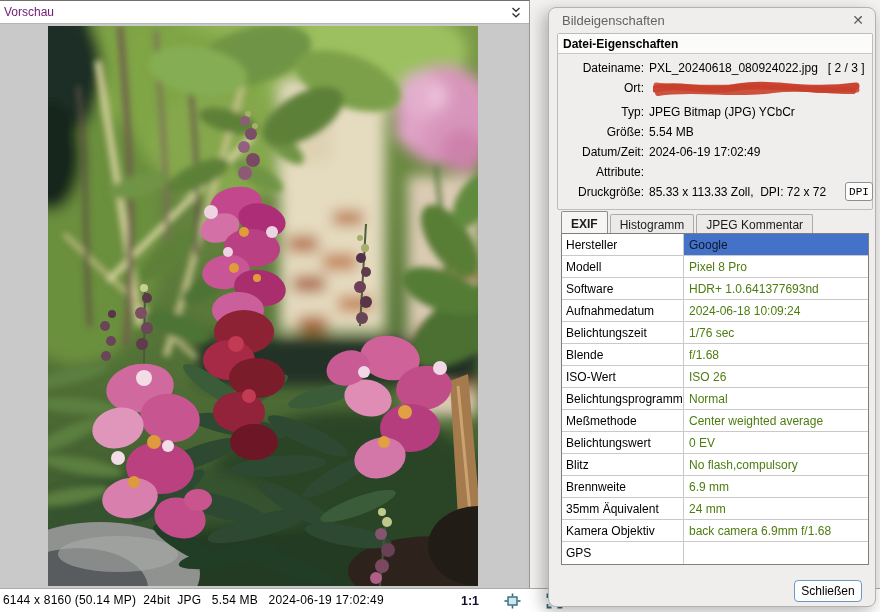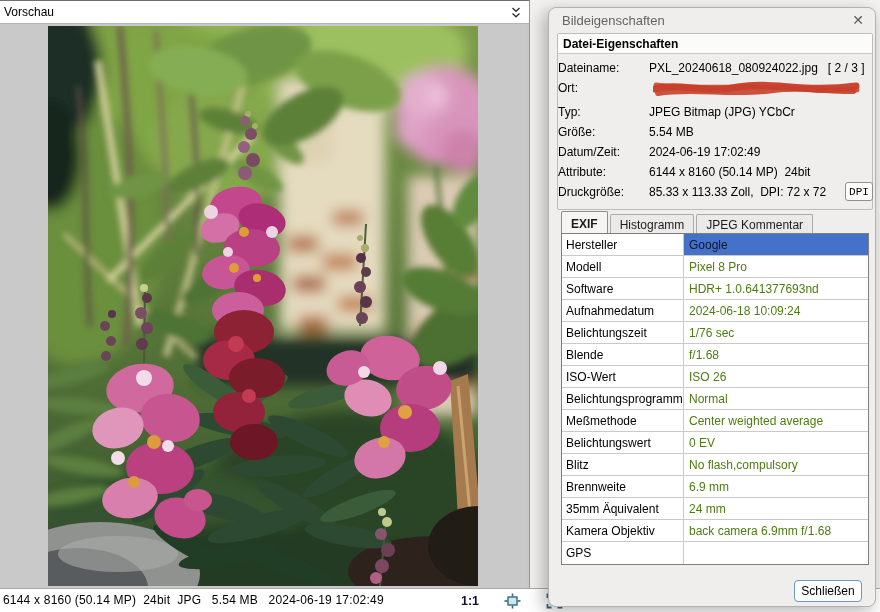--- a/index.html
+++ b/index.html
@@ -10,21 +10,21 @@
     -webkit-font-smoothing:antialiased;
   }
   
   .preview-panel{
     position:absolute;left:0;top:0;width:530px;height:588px;
     background:#c9c9c9;border-top:1px solid #6f6f6f;border-right:1px solid #979797;
     box-sizing:border-box;
   }
   .preview-header{
     position:absolute;left:0;top:0;right:0;height:23px;background:#ffffff;
-    border-bottom:1px solid #b4b4b4;font-size:12px;color:#000000;
+    border-bottom:1px solid #b4b4b4;font-size:12px;color:#701a75;
     line-height:23px;padding-left:4px;box-sizing:border-box;
   }
   .chevrons{position:absolute;right:7px;top:4px;cursor:pointer;}
   .preview-body{position:absolute;left:0;top:23px;right:0;bottom:0;}
   .photo{position:absolute;left:48px;top:2px;width:430px;height:560px;}
   .photo svg{display:block;}
   
   .statusbar{
     position:absolute;left:0;top:588px;width:880px;height:24px;background:#ffffff;
     border-top:1px solid #ababab;box-sizing:border-box;font-size:12px;color:#000;
@@ -47,21 +47,21 @@
     position:absolute;left:8px;top:25px;width:316px;height:177px;
     border:1px solid #bdbcba;background:#efeeec;box-sizing:border-box;border-radius:2px;
   }
   .groupbox-title{
     height:20px;background:#fbfbfa;border-bottom:1px solid #c9c8c6;
     font-size:12px;font-weight:bold;color:#000;padding:3px 0 0 5px;box-sizing:border-box;
   }
   .fields{padding-top:4px;}
   .field-row{display:flex;align-items:center;height:20px;font-size:12px;color:#000;}
   .field-row:nth-child(3){margin-top:4px;}
-  .field-label{width:86px;text-align:left;flex:none;white-space:pre;}
+  .field-label{width:86px;text-align:right;flex:none;white-space:pre;}
   .field-value{padding-left:5px;white-space:pre;}
   .scribble{margin-left:4px;line-height:0;}
   .dpi-btn{
     position:absolute;left:287px;top:148px;width:28px;height:19px;
     background:#fdfdfd;border:1px solid #8f8f8f;border-radius:3px;
     font-family:Liberation Mono, monospace;font-size:11px;padding:0;cursor:pointer;color:#000;
   }
   .tabs{position:absolute;left:12px;top:203px;height:22px;display:flex;align-items:flex-end;}
   .tab{
     height:19px;box-sizing:border-box;padding:3px 9px 0;font-size:12px;color:#1c1c1c;
@@ -366,21 +366,20 @@
     <span class="field-value">5.54 MB</span>
 
   </div>
           <div class="field-row">
     <span class="field-label">Datum/Zeit:</span>
     <span class="field-value">2024-06-19 17:02:49</span>
 
   </div>
           <div class="field-row">
     <span class="field-label">Attribute:</span>
-    <span class="field-value">6144 x 8160 (50.14 MP)  24bit</span>
 
   </div>
           <div class="field-row">
     <span class="field-label">Druckgröße:</span>
     <span class="field-value">85.33 x 113.33 Zoll,  DPI: 72 x 72</span>
 
   </div>
         </div>
       <button class="dpi-btn">DPI</button>
     </div>

